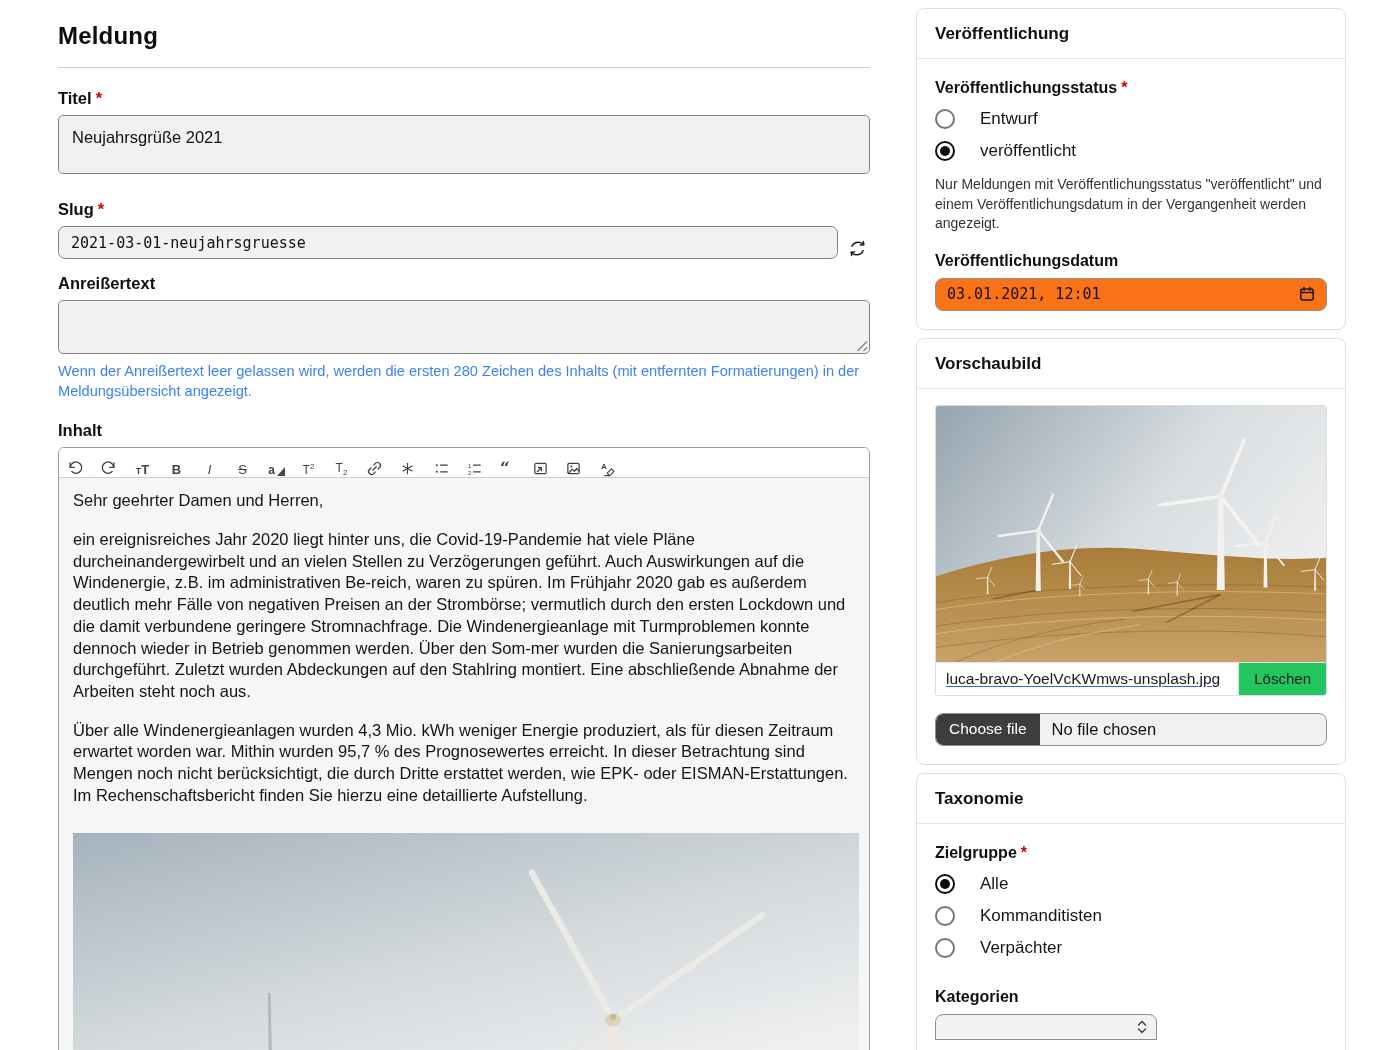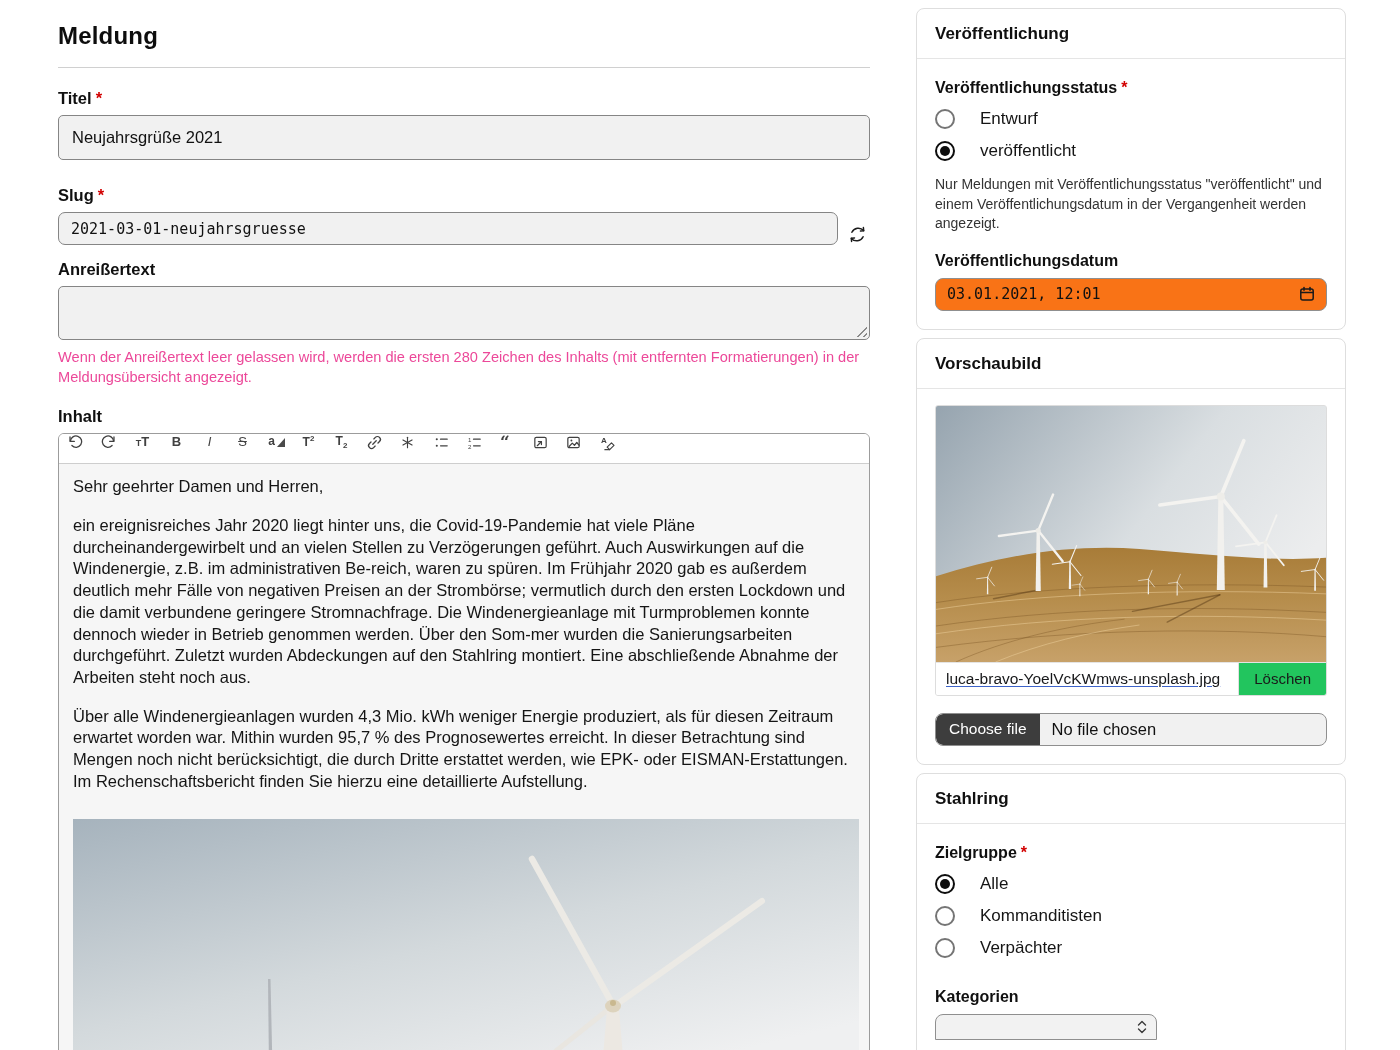--- a/index.html
+++ b/index.html
@@ -12,45 +12,45 @@
   .req { color:#d20000; margin-left:4px; font-weight:700; }
 
   
   .left-col { position:absolute; left:58px; top:16px; width:812px; }
   h1.page-title { font-size:24px; font-weight:700; color:#0d0d0d; line-height:40px; margin-bottom:11px; letter-spacing:.2px; }
   .divider { border:none; border-top:1px solid #d0d0d0; margin-bottom:21px; }
 
   .f-label { display:block; font-size:16.5px; font-weight:700; color:#101010; margin-bottom:7px; }
 
   .input-like { background:#f1f1f1; border:1px solid #858585; border-radius:5px; font-size:16.5px; color:#111; }
-  .title-input { height:45px; padding:12px 13px; margin-bottom:26px; }
+  .title-input { height:59px; padding:12px 13px; margin-bottom:26px; }
   .slug-row { display:flex; align-items:flex-end; margin-bottom:15px; }
   .slug-input { flex:0 0 780px; height:33px; border-radius:7px; padding:0 12px; display:flex; align-items:center;
                 font-family:"DejaVu Sans Mono", monospace; font-size:15px; }
   .slug-refresh { margin-left:8px; background:none; border:none; cursor:pointer; width:22px; height:22px; display:flex; align-items:center; justify-content:center; }
 
   .teaser-area { height:54px; border-radius:5px; position:relative; margin-bottom:7px; }
   .teaser-area::after { content:""; position:absolute; right:2px; bottom:2px; width:10px; height:10px;
       background:linear-gradient(315deg, transparent 2px, #8a8a8a 2px, #8a8a8a 3.5px, transparent 3.5px, transparent 6px, #8a8a8a 6px, #8a8a8a 7.5px, transparent 7.5px); }
-  .help { font-size:14.6px; line-height:1.38; color:#ec4899; margin-bottom:20px; max-width:812px; }
+  .help { font-size:14.6px; line-height:1.38; color:#3b82f6; margin-bottom:20px; max-width:812px; }
 
   
   .editor { border:1px solid #9c9c9c; border-radius:6px; overflow:hidden; background:#f6f6f6; }
-  .toolbar { display:flex; align-items:flex-start; height:30px; background:#fff; border-bottom:1px solid #cecece; }
+  .toolbar { display:flex; align-items:flex-end; height:30px; background:#fff; border-bottom:1px solid #cecece; }
   .tb { width:33px; border:none; background:none; display:flex; align-items:center; justify-content:center; color:#414141; cursor:pointer; font-family:"Liberation Sans",sans-serif; }
   .tb svg { display:block; }
   .tb-sep { width:1px; background:#d4d4d4; }
   .g-b { font-weight:700; font-size:13px; }
   .g-i { font-style:italic; font-size:13px; font-weight:500; }
   .g-s { font-size:13px; text-decoration:line-through; font-weight:500; }
   .tt-s { font-size:9px; font-weight:600; }
   .tt-b { font-size:13px; font-weight:600; }
   .g-hl { position:relative; font-size:12px; font-weight:600; padding-right:8px; }
   .hl-tri { position:absolute; right:-2px; bottom:1px; width:0; height:0; border-left:8px solid transparent; border-bottom:9px solid #4a4a4a; }
-  .g-sup, .g-sub { font-size:12px; font-weight:700; }
+  .g-sup, .g-sub { font-size:12px; font-weight:400; }
   .g-sup sup { font-size:8px; } .g-sub sub { font-size:8px; }
 
   .editor-content { padding:12px 14px 0 14px; }
   .editor-content p { font-size:16.5px; line-height:1.317; color:#151515; margin-bottom:17px; }
   .content-image { display:block; width:786px; height:250px; margin-top:26px; background:#dfe3e6; }
 
   
   .right-col { position:absolute; left:916px; top:8px; width:430px; }
   .card { background:#fff; border:1px solid #dedede; border-radius:8px; margin-bottom:8px; }
   .card-header { padding:15px 18px 14px 18px; font-size:17px; font-weight:600; color:#101010; border-bottom:1px solid #e5e5e5; }
@@ -326,21 +326,21 @@
         </div>
       </figure>
       <div class="file-input">
         <span class="cf-btn">Choose file</span>
         <span class="cf-status">No file chosen</span>
       </div>
     </div>
   </section>
 
   <section class="card">
-    <div class="card-header">Stahlring</div>
+    <div class="card-header">Taxonomie</div>
     <div class="card-body">
       <div class="s-label"><span>Zielgruppe</span><span class="req">*</span></div>
       <div class="radio-row" role="radio" aria-checked="true">
         <span class="radio checked"></span>
         <span>Alle</span>
       </div>
       <div class="radio-row" role="radio" aria-checked="false">
         <span class="radio"></span>
         <span>Kommanditisten</span>
       </div>

